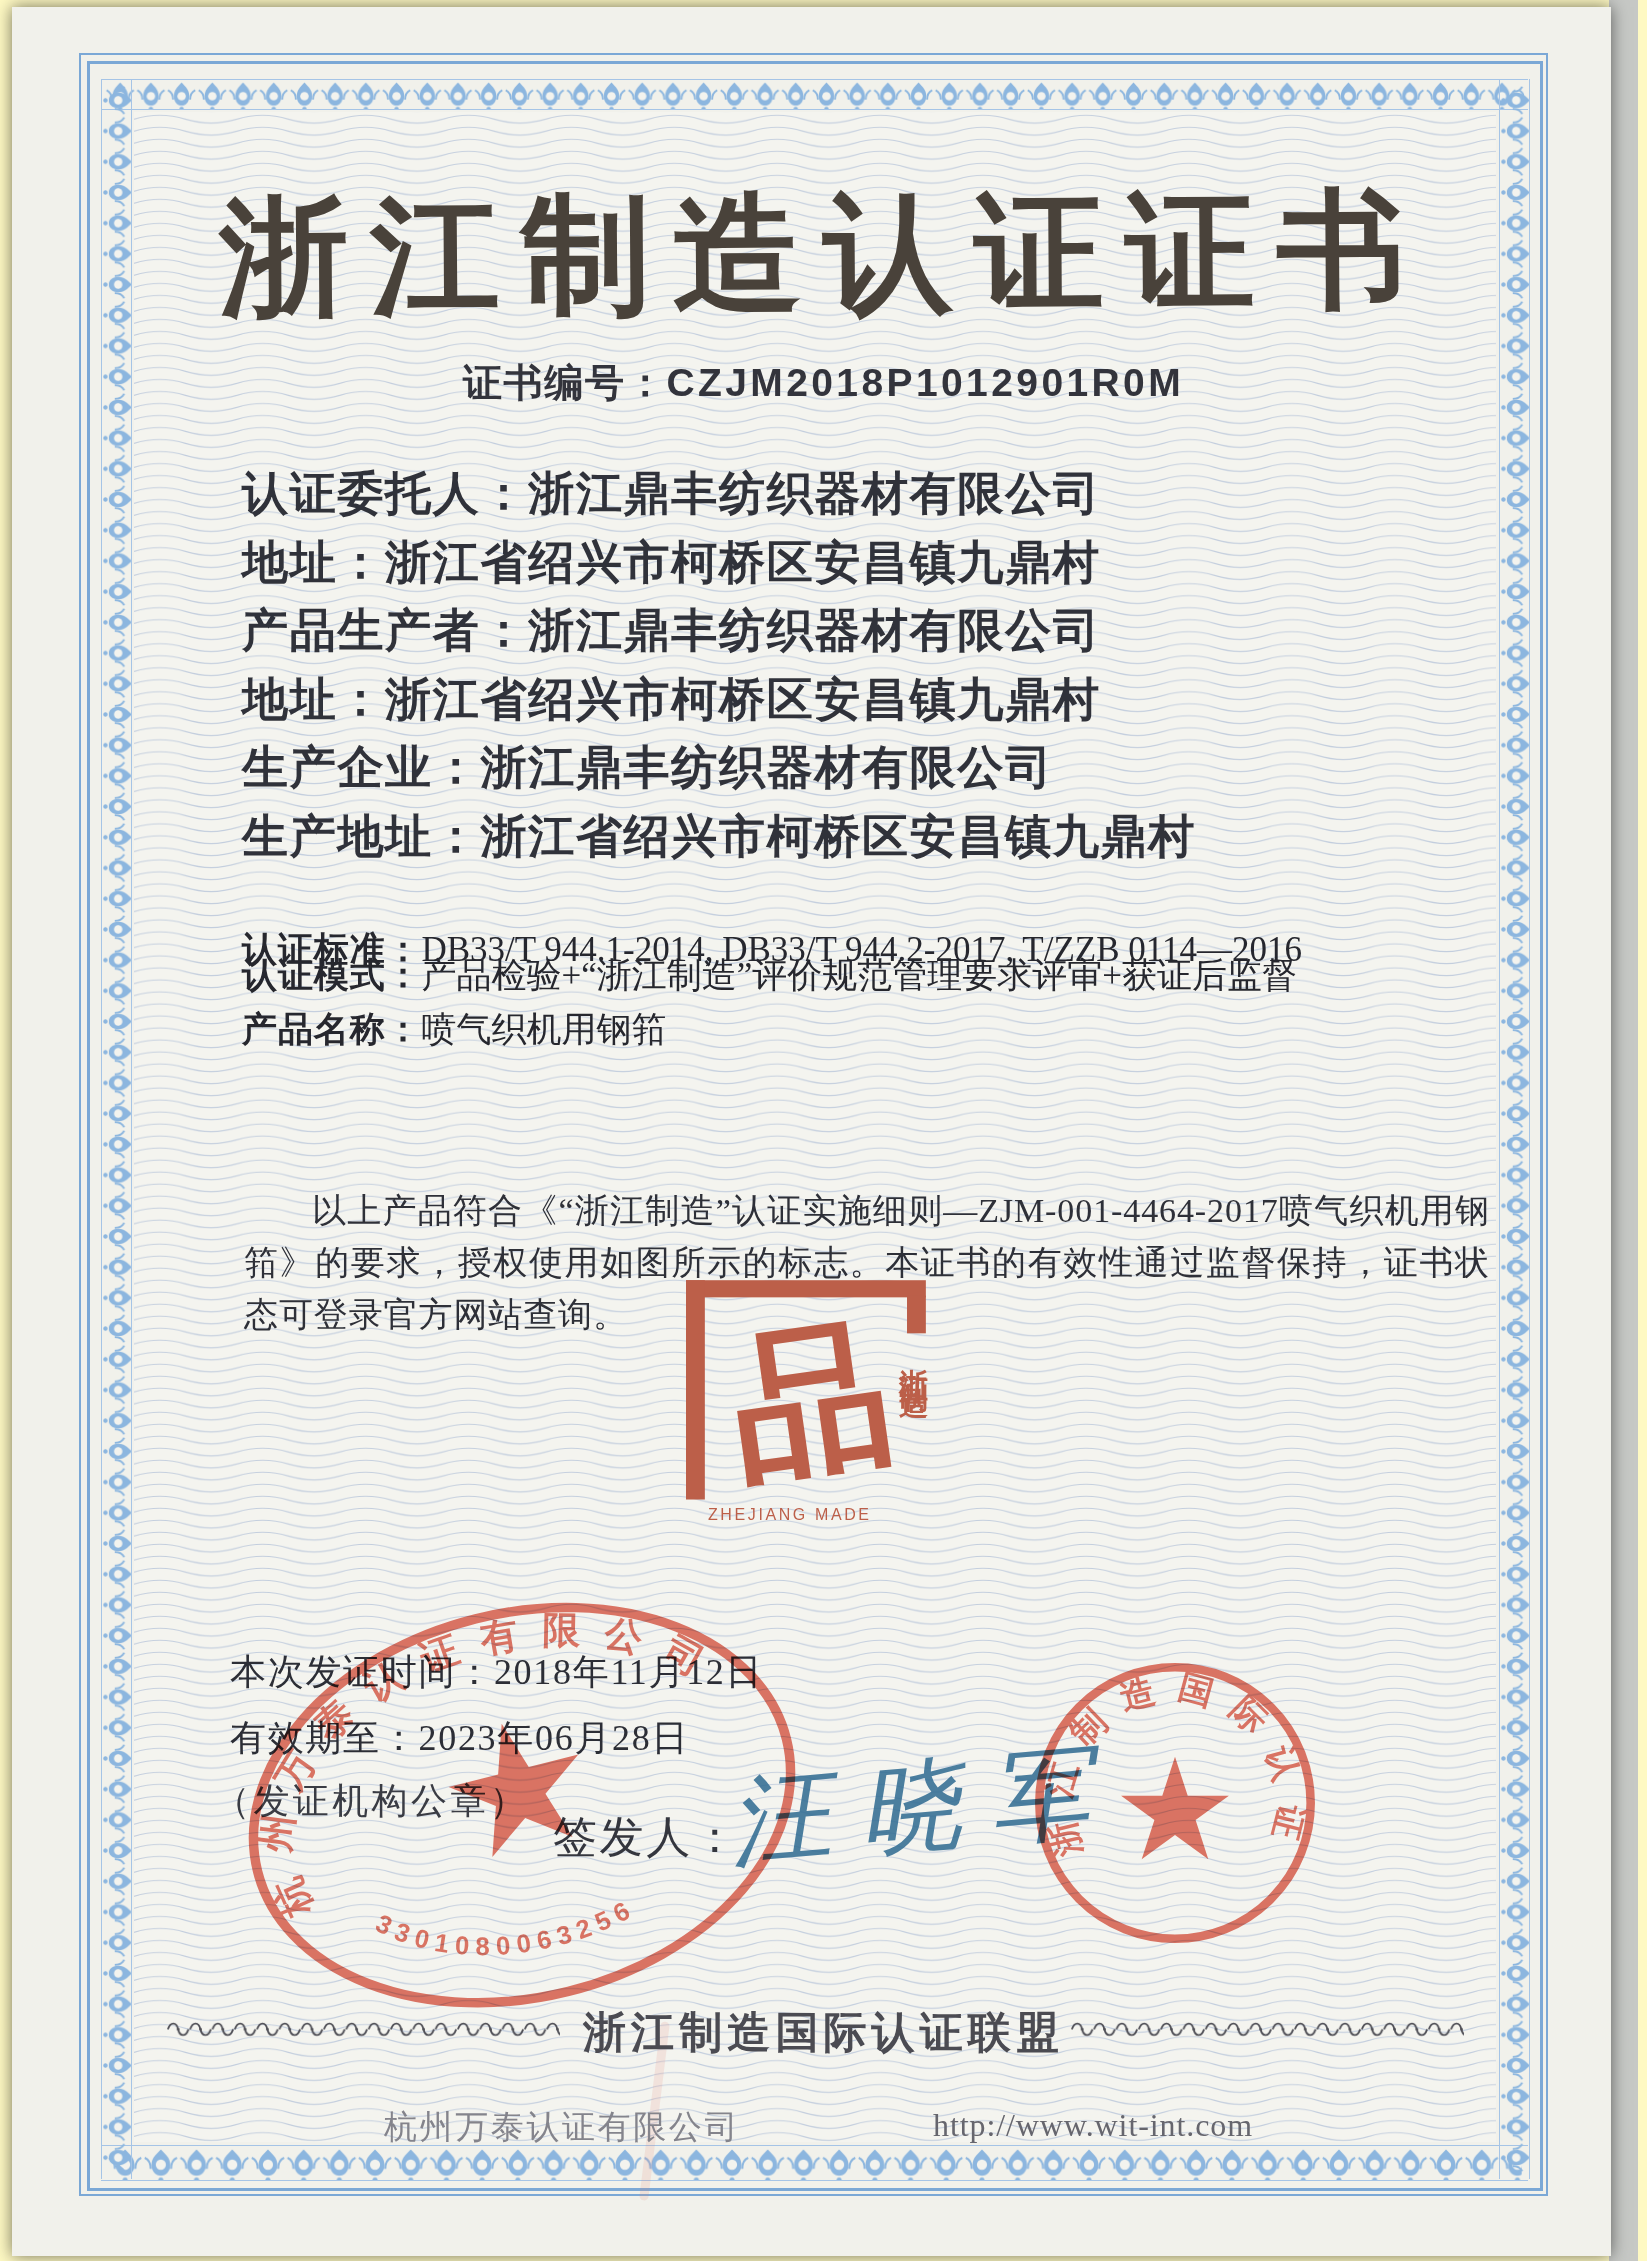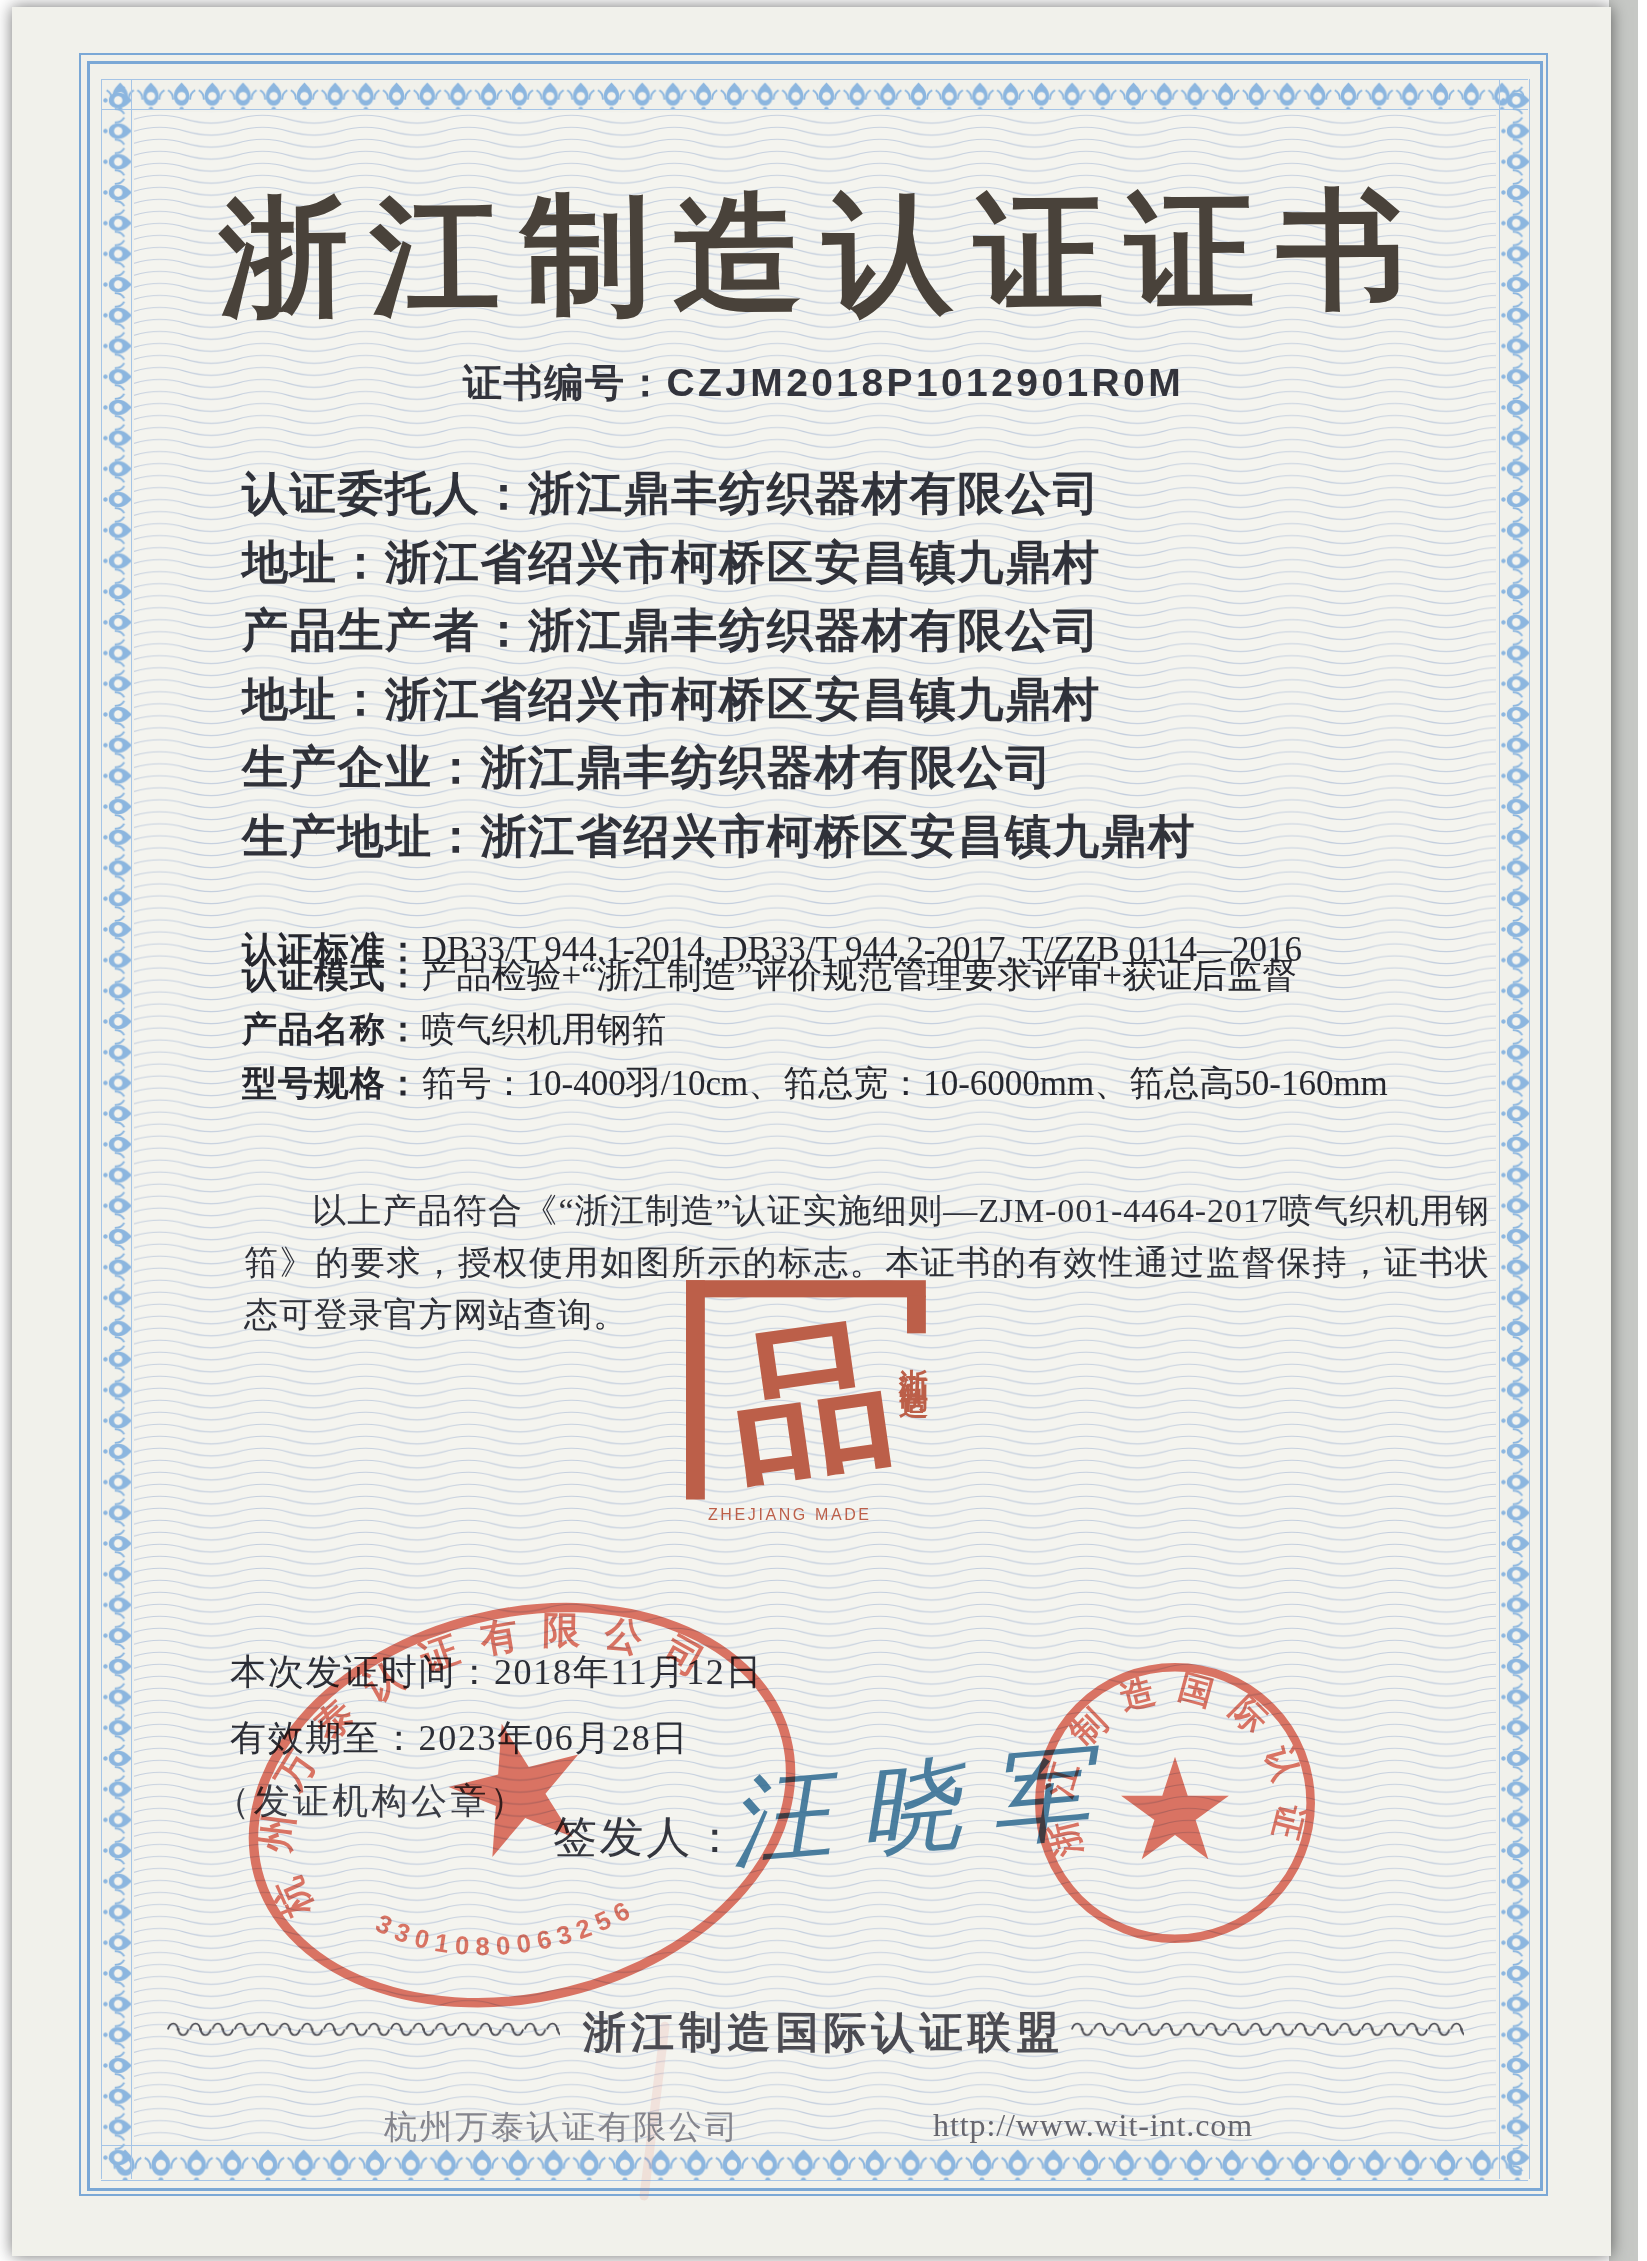--- a/index.html
+++ b/index.html
@@ -1,21 +1,21 @@
 <!DOCTYPE html>
 <html style="--stamp-red: #dd5a48; --logo-red: #bc5f49; --border-blue: #7ba8d6; --wave-blue: #b6c4da; --signature-blue: #2e6a91; --ink: #30323a;font-size:13.7px"><head>
 <meta charset="utf-8">
 <style>
   :root{
     --border-blue:#7ba8d6; --floral-blue:#8cb6df; --wave-blue:#b6c4da;
     --ink:#30323a; --title-ink:#49423a; --stamp-red:#dd5a48; --logo-red:#bc5f49;
     --signature-blue:#2e6a91; --footer-grey:#84848c;
   }
   html,body{margin:0;padding:0;background:#15171c;}
-  .scan{position:relative;width:1647px;height:2261px;background:#ffffff;overflow:hidden;
+  .scan{position:relative;width:1647px;height:2261px;background:#fef9c3;overflow:hidden;
         font-family:"Liberation Serif","DejaVu Serif",serif;}
   .grey-strip{position:absolute;left:1609px;top:0;width:29px;height:2261px;background:#c6c8c5;}
   .paper{position:absolute;left:12px;top:6.9px;width:1599px;height:2249px;background:#f1f1eb;
          box-shadow:0 0 15.4px rgba(0,0,0,.55);}
   .frame-outer{position:absolute;left:79px;top:53px;width:1465px;height:2139px;
                border:2.1px solid var(--border-blue);}
   .frame-inner{position:absolute;left:87px;top:61px;width:1450px;height:2124px;
                border:3.4px solid var(--border-blue);}
   .strip{position:absolute;}
   .strip svg{display:block;width:100%;height:100%;}
@@ -150,22 +150,20 @@
     <span>生产企业：</span><span>浙江鼎丰纺织器材有限公司</span></div>
   <div class="abs fieldrow" style="top:806px">
     <span>生产地址：</span><span>浙江省绍兴市柯桥区安昌镇九鼎村</span></div>
 
   <div class="abs specrow" style="top:926px">
     <span class="lab">认证标准：</span><span>DB33/T 944.1-2014, DB33/T 944.2-2017, T/ZZB 0114—2016</span></div>
   <div class="abs specrow" style="top:952px">
     <span class="lab">认证模式：</span><span>产品检验+“浙江制造”评价规范管理要求评审+获证后监督</span></div>
   <div class="abs specrow" style="top:1006px">
     <span class="lab">产品名称：</span><span>喷气织机用钢筘</span></div>
-  <div class="abs specrow" style="top:1060px">
-    <span class="lab">型号规格：</span><span>筘号：10-400羽/10cm、筘总宽：10-6000mm、筘总高50-160mm</span></div>
 
   <div class="abs statement">以上产品符合《“浙江制造”认证实施细则—ZJM-001-4464-2017喷气织机用钢筘》的要求，授权使用如图所示的标志。本证书的有效性通过监督保持，证书状态可登录官方网站查询。</div>
 
   <div class="abs logo">
     <svg width="245" height="242" viewBox="0 0 286 282">
       <rect x="0" y="0" width="280" height="20" fill="#bc5f49"></rect>
       <rect x="0" y="0" width="22" height="256" fill="#bc5f49"></rect>
       <rect x="258" y="18" width="22" height="44" fill="#bc5f49"></rect>
     </svg>
     <div class="mark">品</div>

